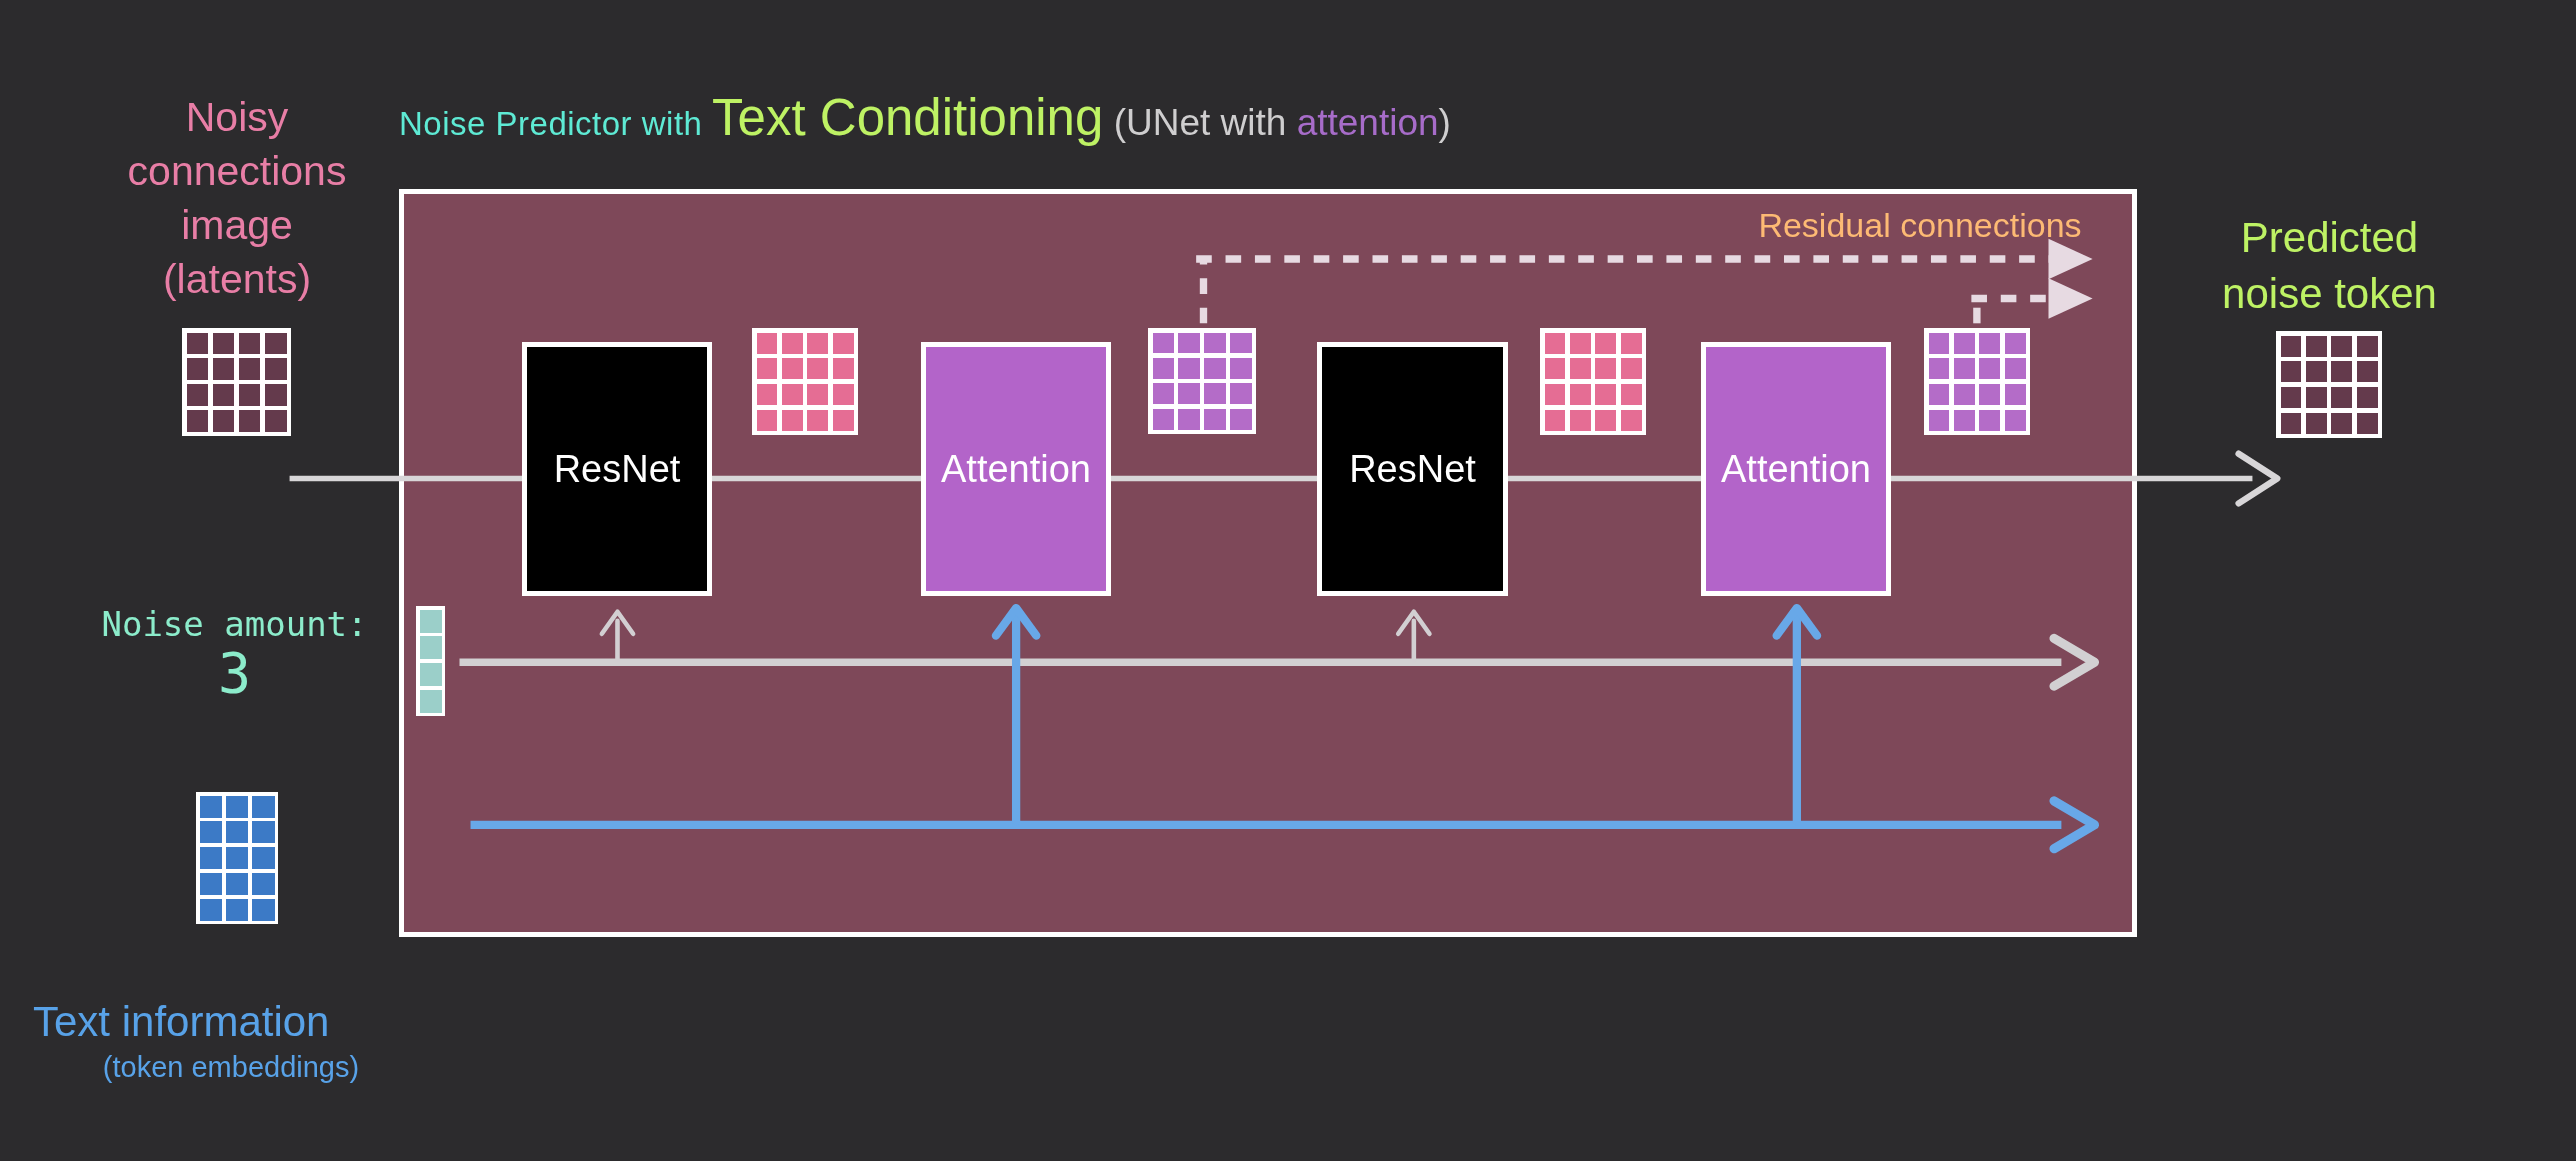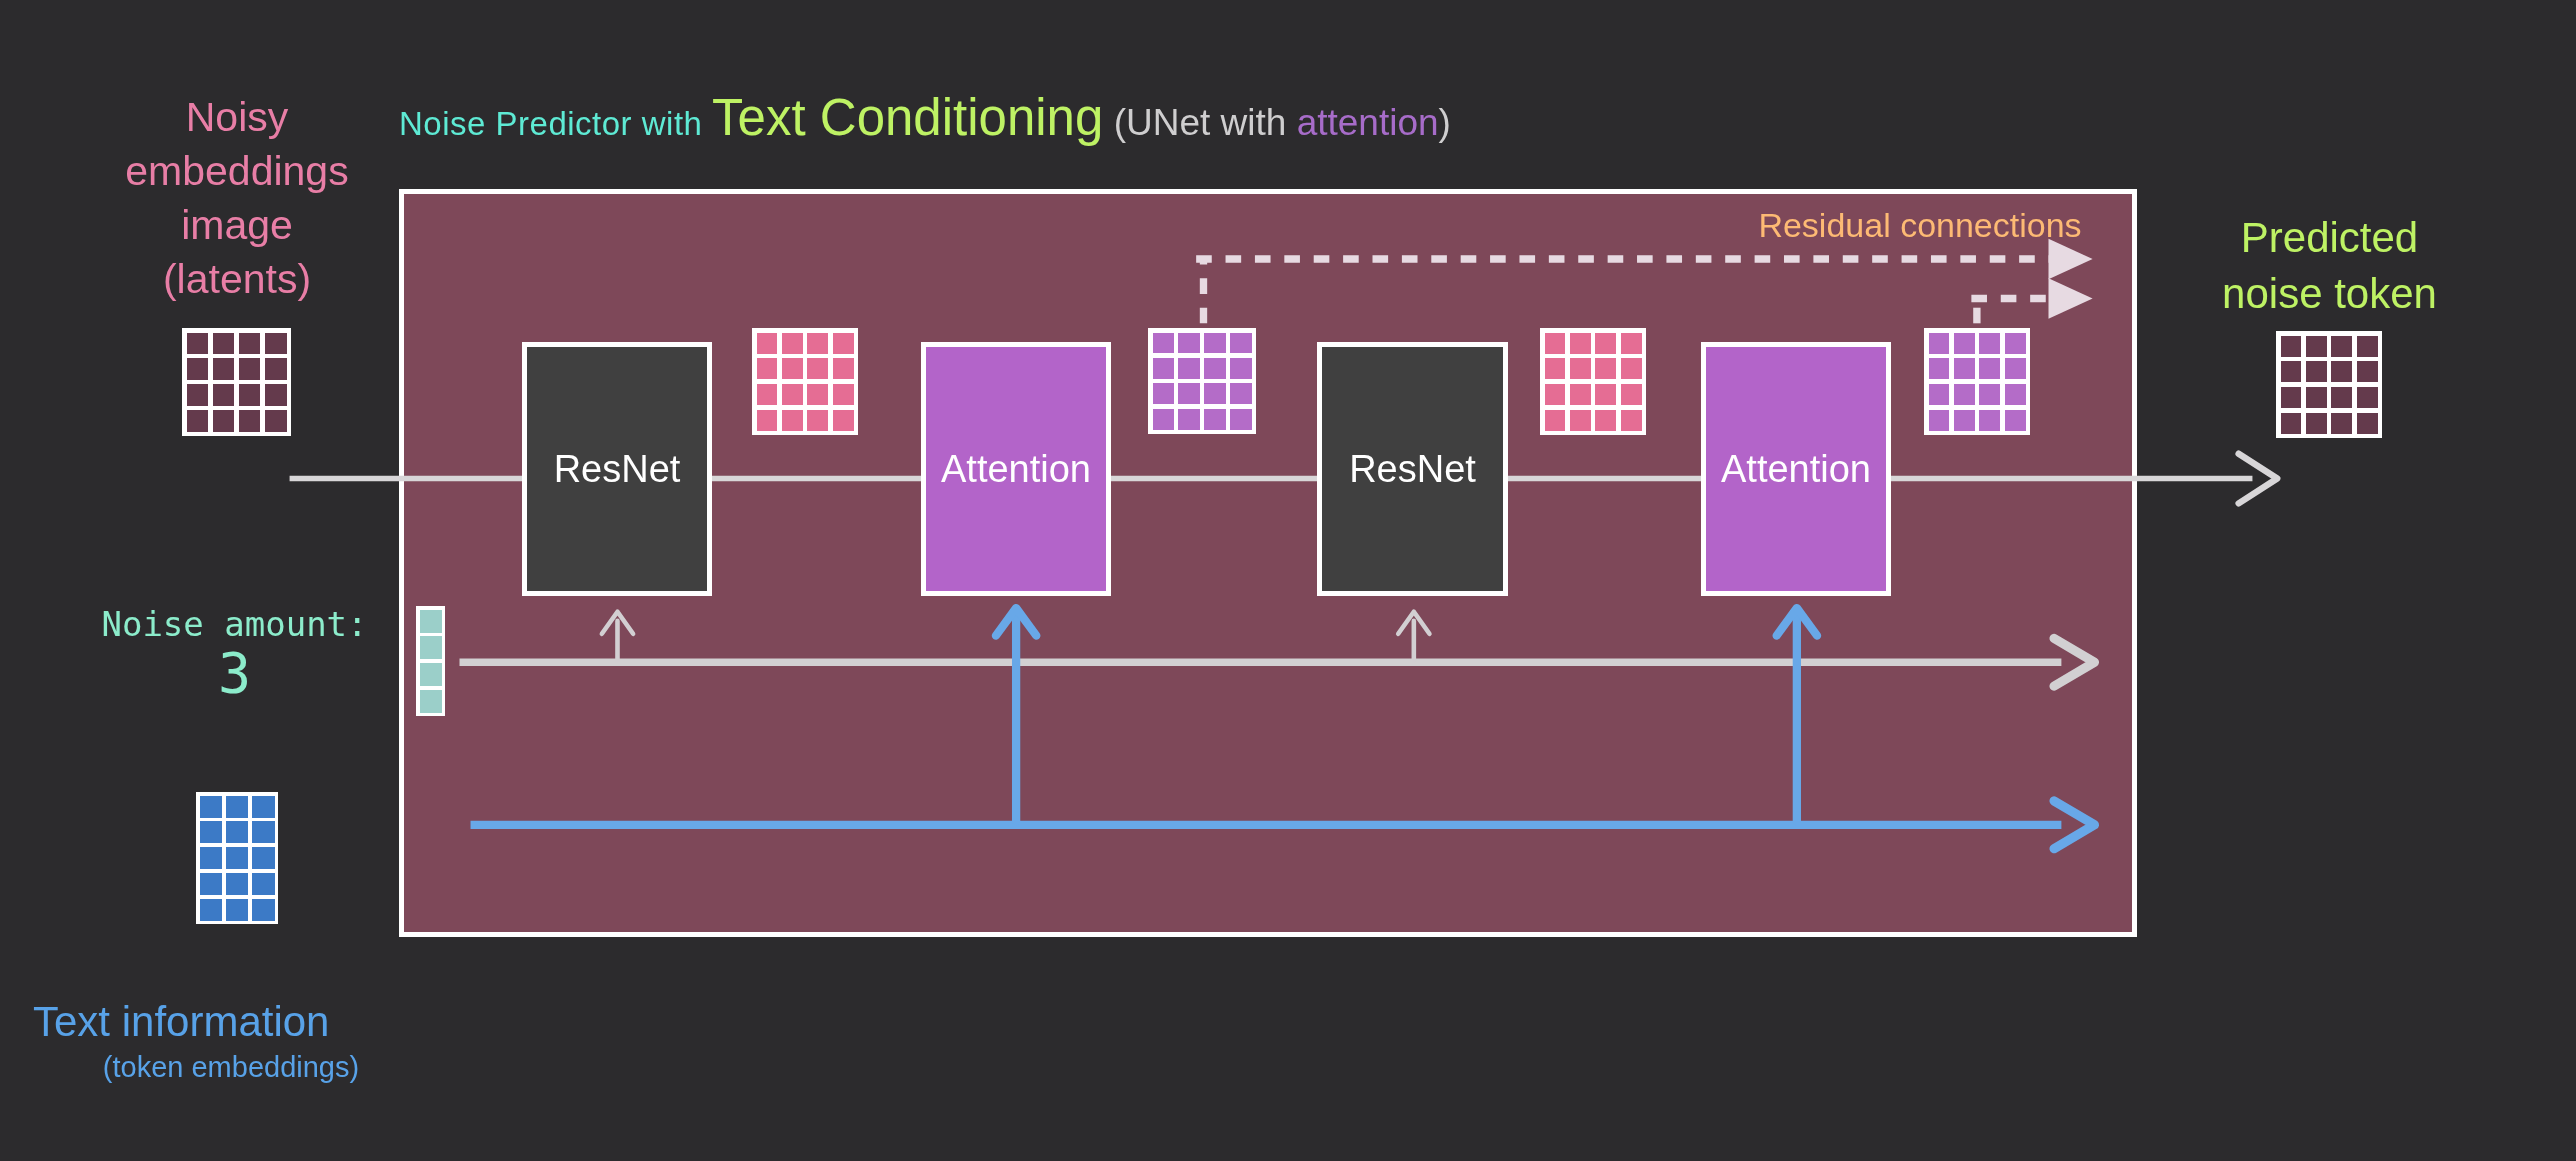--- a/index.html
+++ b/index.html
@@ -25,21 +25,21 @@
   .predicted-label{position:absolute;left:2141px;top:210px;width:377px;text-align:center;
                    color:#bef264;font-size:42px;line-height:56px;}
   .residual-label{position:absolute;left:1727px;top:206px;width:386px;text-align:center;
                   color:#fdba74;font-size:34px;}
   
   .unet-box{position:absolute;left:399px;top:189px;width:1728px;height:738px;
             background:#7e4859;border:5.5px solid #ffffff;}
   
   .block{position:absolute;display:flex;align-items:center;justify-content:center;
          border:5.5px solid #ffffff;color:#ffffff;font-size:38px;z-index:3;}
-  .block.pink{background:#404040;}
+  .block.pink{background:#000000;}
   .block.purple{background:#b364c9;}
   .blk-1{left:522px;top:342px;width:180px;height:244px;}
   .blk-2{left:921px;top:342px;width:180px;height:244px;}
   .blk-3{left:1317px;top:342px;width:181px;height:244px;}
   .blk-4{left:1701px;top:342px;width:180px;height:244px;}
   
   .grid{position:absolute;background:#ffffff;display:grid;z-index:3;}
   .grid .cell{width:100%;height:100%;}
   .g-latents{left:182px;top:328px;width:100px;height:99px;padding:4.6px;gap:4.6px;}
   .g-latents .cell,.g-predicted .cell{background:#643a4c;}
@@ -61,21 +61,21 @@
 <body>
 
 <div class="canvas">
 
   <div class="title-row">
     <span class="title-main">Noise Predictor with </span><span class="title-accent">Text Conditioning</span><span class="title-sub"> (UNet with </span><span class="title-sub-accent">attention</span><span class="title-sub">)</span>
   </div>
 
   <div class="pink-label">
     <div>Noisy</div>
-    <div>embeddings</div>
+    <div>connections</div>
     <div>image</div>
     <div>(latents)</div>
   </div>
 
   <div class="noise-label">Noise amount:</div>
   <div class="noise-value">3</div>
 
   <div class="text-info">Text information</div>
   <div class="text-info-sub">(token embeddings)</div>
 

